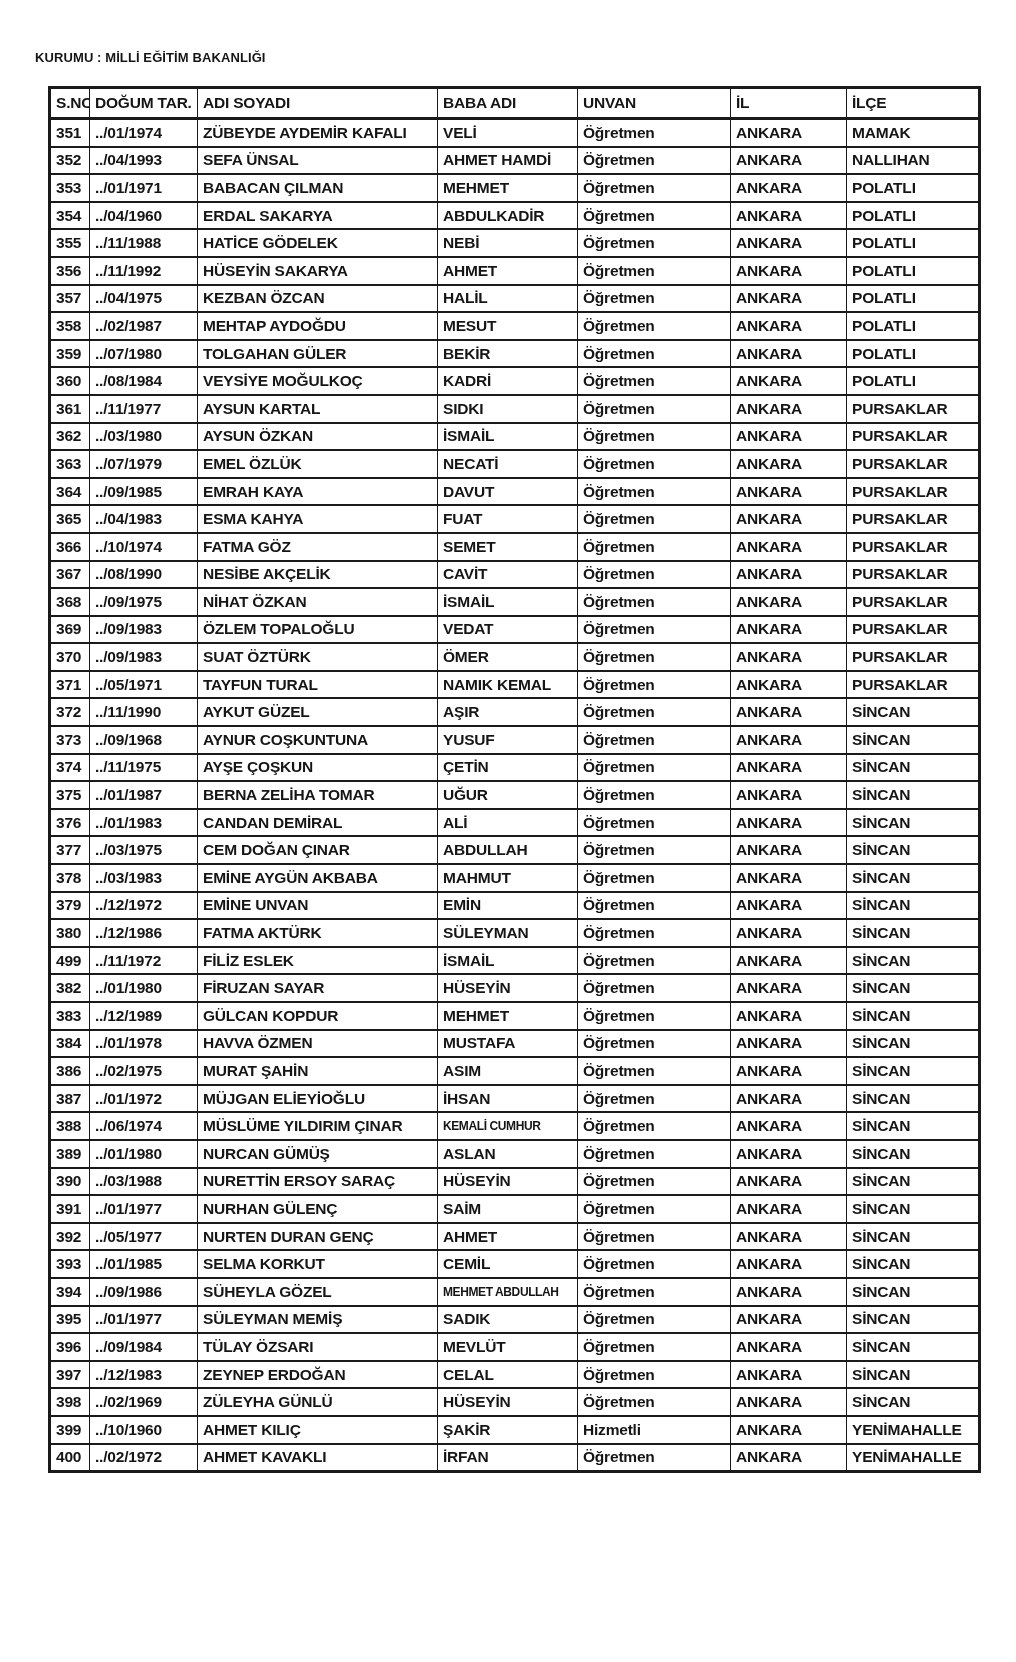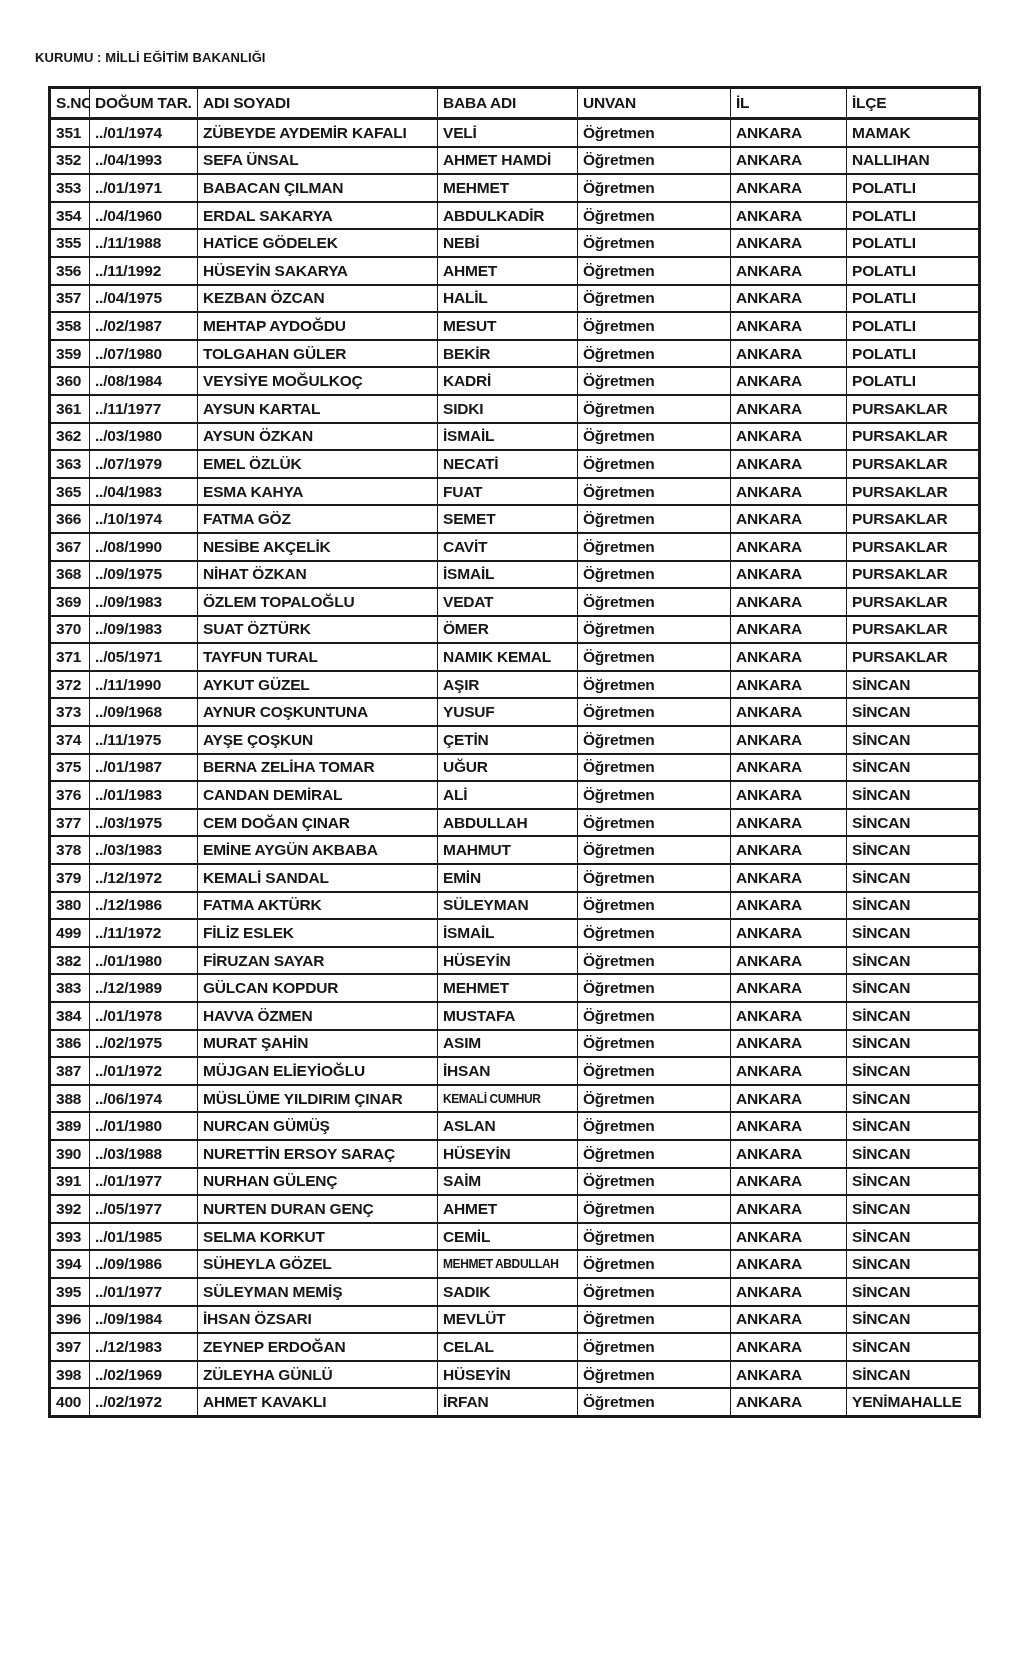--- a/index.html
+++ b/index.html
@@ -214,20 +214,29 @@
         <tr>
           <td class="c-sno">363</td>
           <td class="c-dogum-tar">../07/1979</td>
           <td class="c-adi-soyadi">EMEL ÖZLÜK</td>
           <td class="c-baba-adi">NECATİ</td>
           <td class="c-unvan">Öğretmen</td>
           <td class="c-il">ANKARA</td>
           <td class="c-ilce">PURSAKLAR</td>
         </tr>
         <tr>
+          <td class="c-sno">364</td>
+          <td class="c-dogum-tar">../09/1985</td>
+          <td class="c-adi-soyadi">EMRAH KAYA</td>
+          <td class="c-baba-adi">DAVUT</td>
+          <td class="c-unvan">Öğretmen</td>
+          <td class="c-il">ANKARA</td>
+          <td class="c-ilce">PURSAKLAR</td>
+        </tr>
+        <tr>
           <td class="c-sno">365</td>
           <td class="c-dogum-tar">../04/1983</td>
           <td class="c-adi-soyadi">ESMA KAHYA</td>
           <td class="c-baba-adi">FUAT</td>
           <td class="c-unvan">Öğretmen</td>
           <td class="c-il">ANKARA</td>
           <td class="c-ilce">PURSAKLAR</td>
         </tr>
         <tr>
           <td class="c-sno">366</td>
@@ -342,21 +351,21 @@
           <td class="c-dogum-tar">../03/1983</td>
           <td class="c-adi-soyadi">EMİNE AYGÜN AKBABA</td>
           <td class="c-baba-adi">MAHMUT</td>
           <td class="c-unvan">Öğretmen</td>
           <td class="c-il">ANKARA</td>
           <td class="c-ilce">SİNCAN</td>
         </tr>
         <tr>
           <td class="c-sno">379</td>
           <td class="c-dogum-tar">../12/1972</td>
-          <td class="c-adi-soyadi">KEMALİ SANDAL</td>
+          <td class="c-adi-soyadi">EMİNE UNVAN</td>
           <td class="c-baba-adi">EMİN</td>
           <td class="c-unvan">Öğretmen</td>
           <td class="c-il">ANKARA</td>
           <td class="c-ilce">SİNCAN</td>
         </tr>
         <tr>
           <td class="c-sno">380</td>
           <td class="c-dogum-tar">../12/1986</td>
           <td class="c-adi-soyadi">FATMA AKTÜRK</td>
           <td class="c-baba-adi">SÜLEYMAN</td>
@@ -486,21 +495,21 @@
           <td class="c-dogum-tar">../01/1977</td>
           <td class="c-adi-soyadi">SÜLEYMAN MEMİŞ</td>
           <td class="c-baba-adi">SADIK</td>
           <td class="c-unvan">Öğretmen</td>
           <td class="c-il">ANKARA</td>
           <td class="c-ilce">SİNCAN</td>
         </tr>
         <tr>
           <td class="c-sno">396</td>
           <td class="c-dogum-tar">../09/1984</td>
-          <td class="c-adi-soyadi">İHSAN ÖZSARI</td>
+          <td class="c-adi-soyadi">TÜLAY ÖZSARI</td>
           <td class="c-baba-adi">MEVLÜT</td>
           <td class="c-unvan">Öğretmen</td>
           <td class="c-il">ANKARA</td>
           <td class="c-ilce">SİNCAN</td>
         </tr>
         <tr>
           <td class="c-sno">397</td>
           <td class="c-dogum-tar">../12/1983</td>
           <td class="c-adi-soyadi">ZEYNEP ERDOĞAN</td>
           <td class="c-baba-adi">CELAL</td>
@@ -509,20 +518,29 @@
           <td class="c-ilce">SİNCAN</td>
         </tr>
         <tr>
           <td class="c-sno">398</td>
           <td class="c-dogum-tar">../02/1969</td>
           <td class="c-adi-soyadi">ZÜLEYHA GÜNLÜ</td>
           <td class="c-baba-adi">HÜSEYİN</td>
           <td class="c-unvan">Öğretmen</td>
           <td class="c-il">ANKARA</td>
           <td class="c-ilce">SİNCAN</td>
+        </tr>
+        <tr>
+          <td class="c-sno">399</td>
+          <td class="c-dogum-tar">../10/1960</td>
+          <td class="c-adi-soyadi">AHMET KILIÇ</td>
+          <td class="c-baba-adi">ŞAKİR</td>
+          <td class="c-unvan">Hizmetli</td>
+          <td class="c-il">ANKARA</td>
+          <td class="c-ilce">YENİMAHALLE</td>
         </tr>
         <tr>
           <td class="c-sno">400</td>
           <td class="c-dogum-tar">../02/1972</td>
           <td class="c-adi-soyadi">AHMET KAVAKLI</td>
           <td class="c-baba-adi">İRFAN</td>
           <td class="c-unvan">Öğretmen</td>
           <td class="c-il">ANKARA</td>
           <td class="c-ilce">YENİMAHALLE</td>
         </tr>

